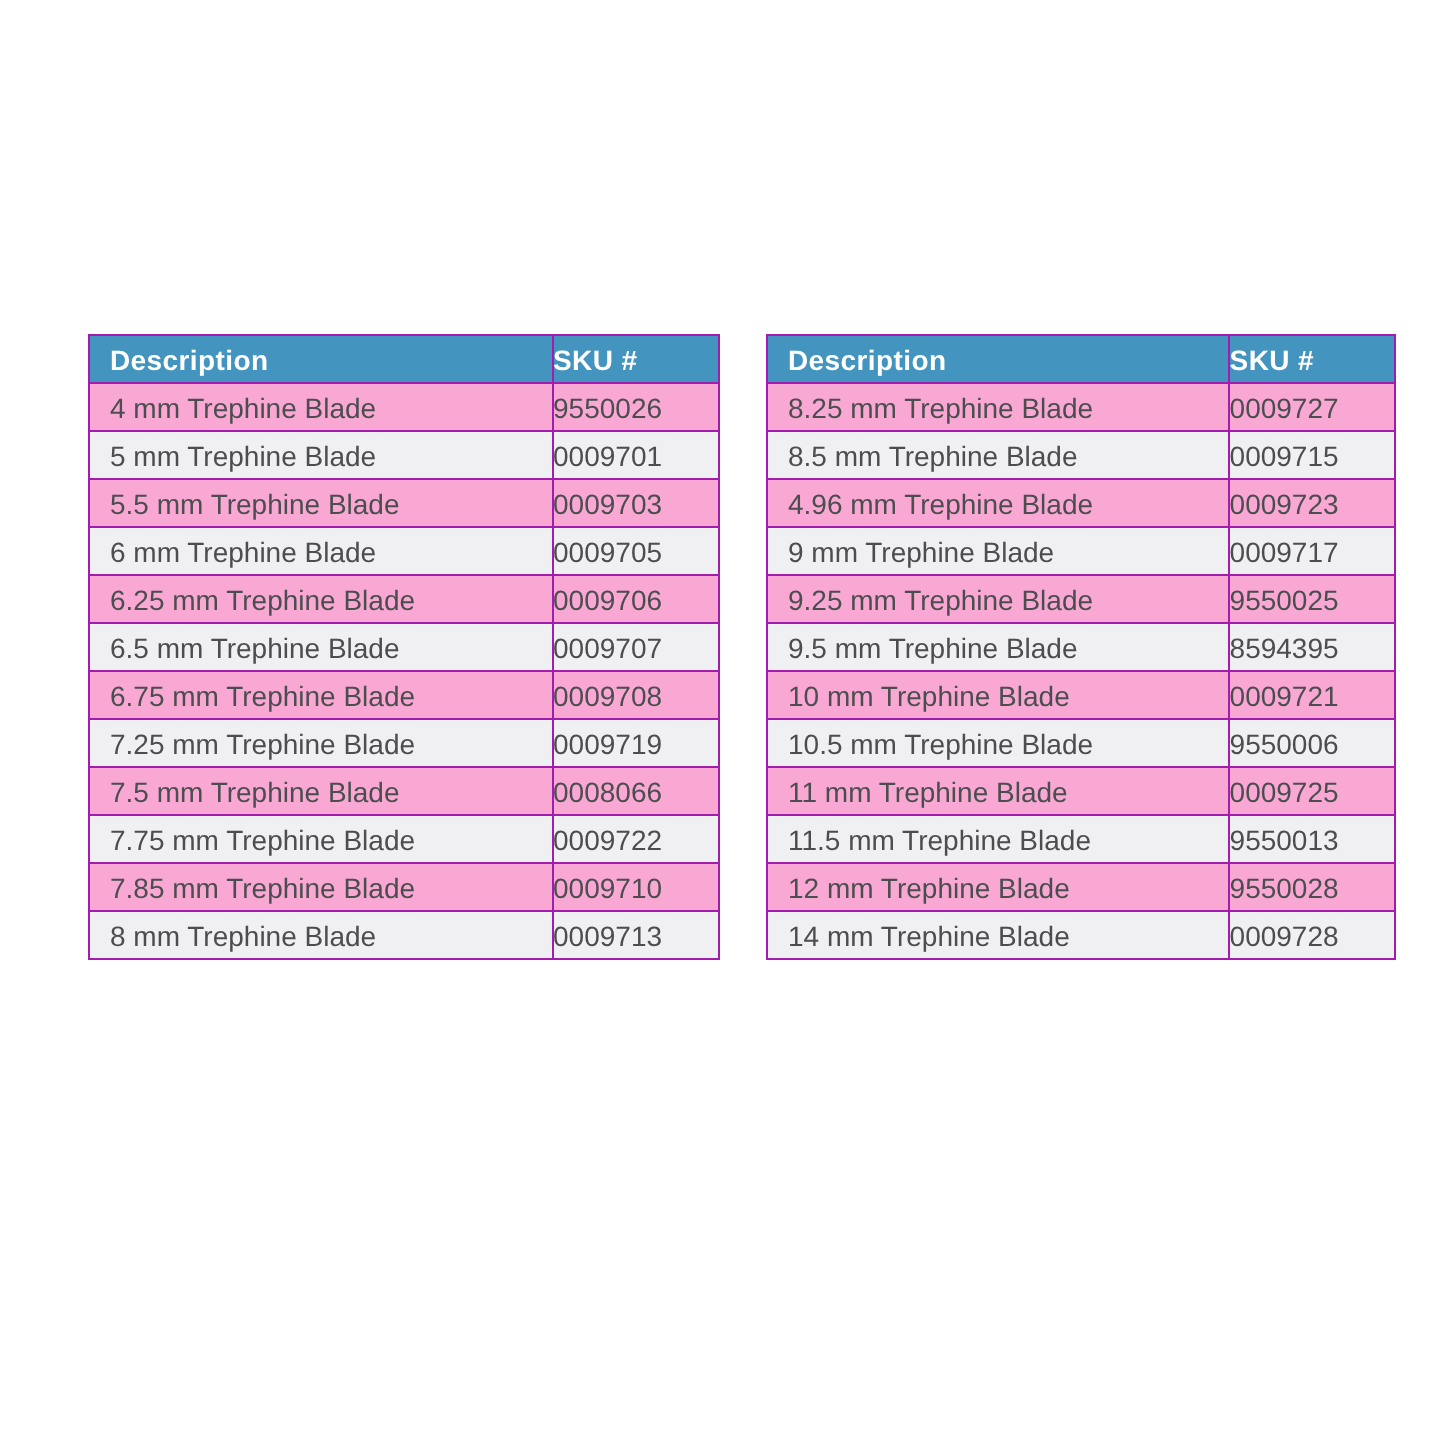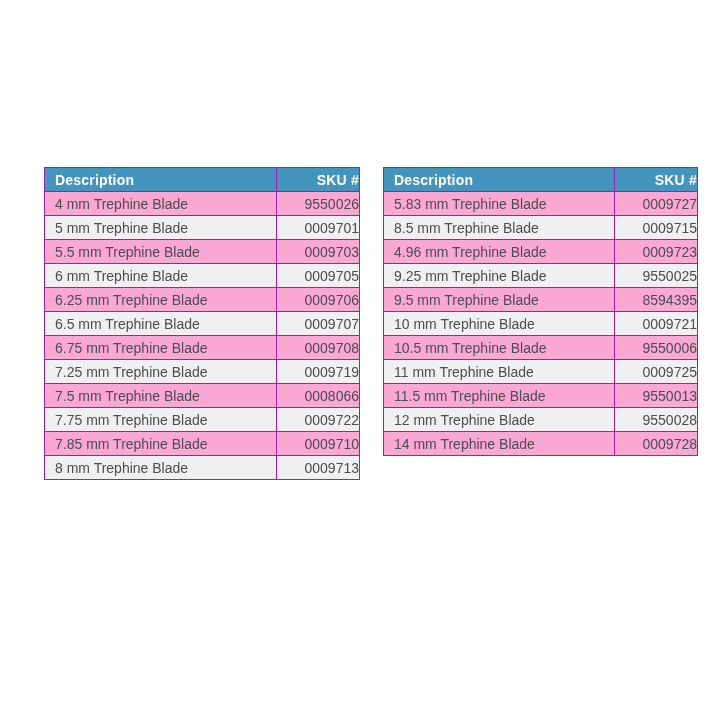--- a/index.html
+++ b/index.html
@@ -39,21 +39,21 @@
     background: #4394bf;
     color: #ffffff;
     font-weight: bold;
     letter-spacing: 0.2px;
   }
   th.desc, td.desc {
     text-align: left;
     padding-left: 10px;
   }
   th.sku, td.sku {
-    text-align: right;
+    text-align: left;
   }
   td {
     color: #4c4d4f;
   }
   tbody tr { background: #f9a8d4; }
   tbody tr:nth-child(even) { background: #f0eff1; }
 </style>
 </head>
 <body>
 
@@ -129,30 +129,34 @@
         <col class="sku-col">
       </colgroup>
     <thead>
       <tr>
         <th class="desc">Description</th>
         <th class="sku">SKU #</th>
       </tr>
     </thead>
     <tbody>
         <tr>
-          <td class="desc">5.83 mm Trephine Blade</td>
+          <td class="desc">8.25 mm Trephine Blade</td>
           <td class="sku">0009727</td>
         </tr>
         <tr>
           <td class="desc">8.5 mm Trephine Blade</td>
           <td class="sku">0009715</td>
         </tr>
         <tr>
           <td class="desc">4.96 mm Trephine Blade</td>
           <td class="sku">0009723</td>
+        </tr>
+        <tr>
+          <td class="desc">9 mm Trephine Blade</td>
+          <td class="sku">0009717</td>
         </tr>
         <tr>
           <td class="desc">9.25 mm Trephine Blade</td>
           <td class="sku">9550025</td>
         </tr>
         <tr>
           <td class="desc">9.5 mm Trephine Blade</td>
           <td class="sku">8594395</td>
         </tr>
         <tr>

